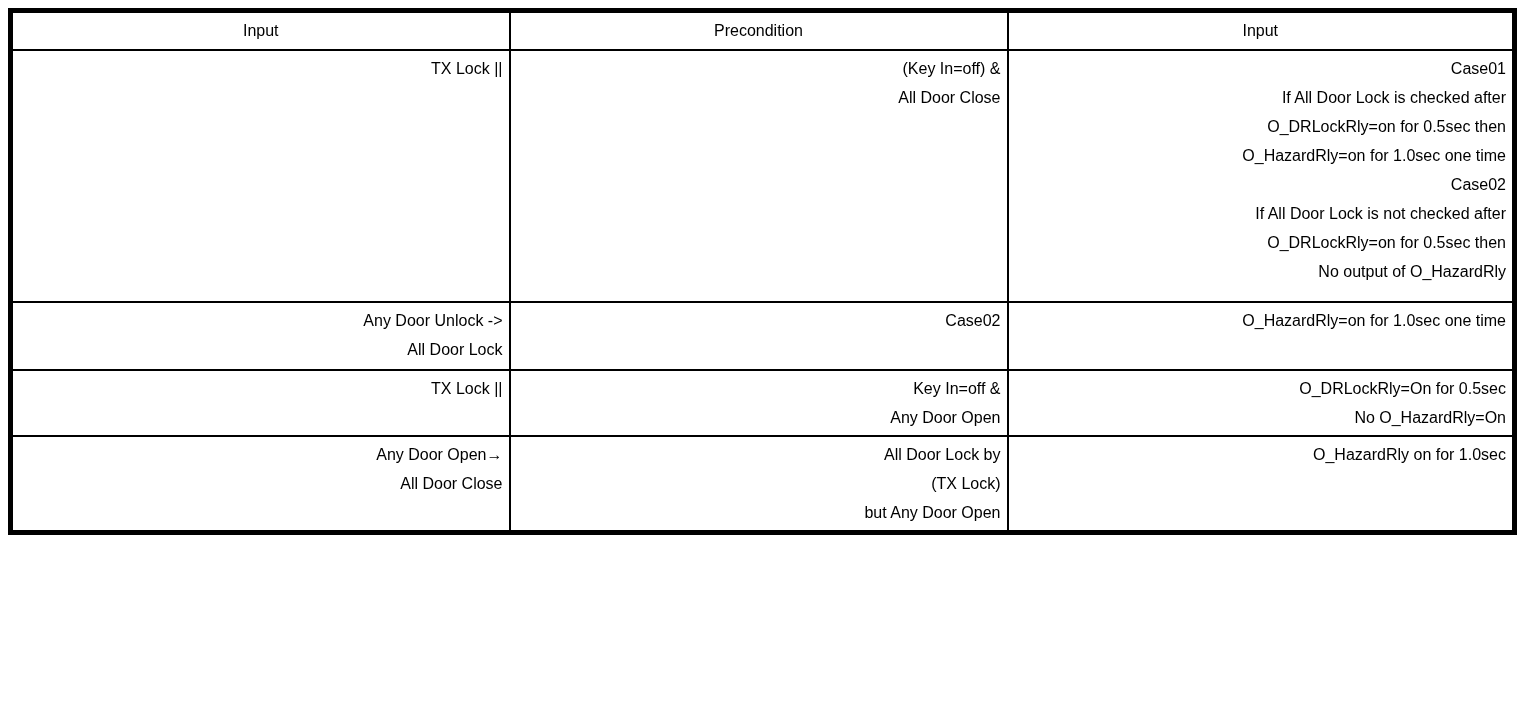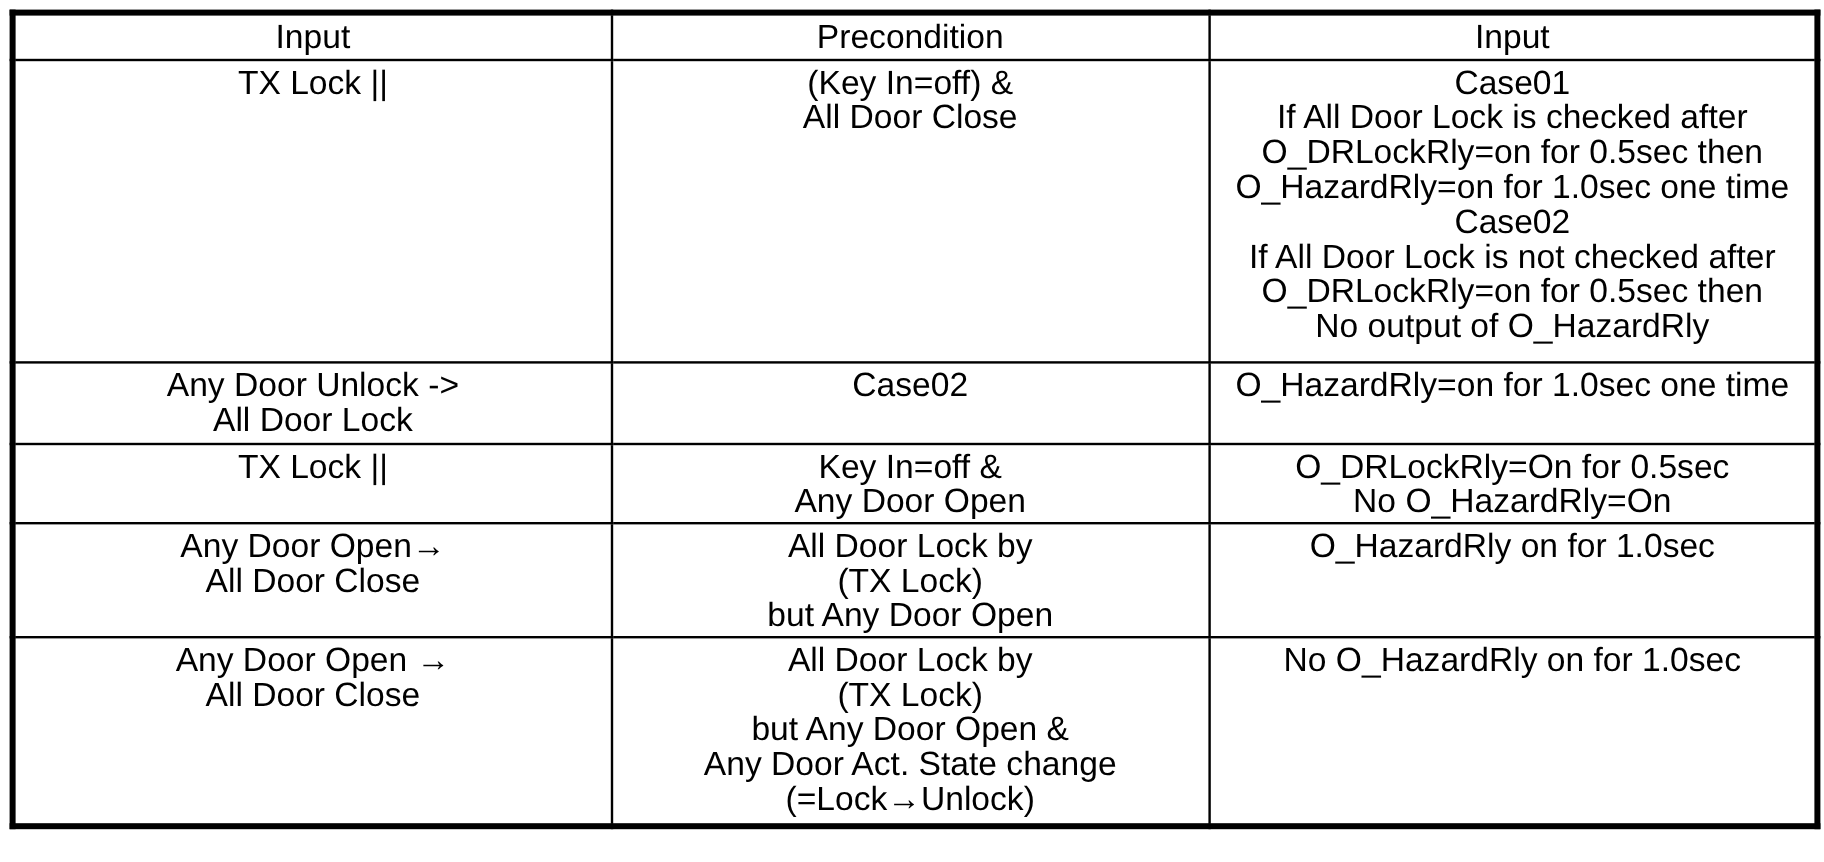--- a/index.html
+++ b/index.html
@@ -22,34 +22,34 @@
     table-layout: fixed;
     width: 1504px;
     border: 5px solid #000000;
     background: #ffffff;
   }
   col.c1 { width: 499px; }
   col.c2 { width: 498px; }
   col.c3 { width: 507px; }
   th, td {
     border: 2px solid #000000;
-    font-size: 28px;
+    font-size: 16px;
     color: #000000;
     background: #ffffff;
   }
   th {
     height: 32px;
     font-weight: normal;
     text-align: center;
     vertical-align: middle;
     padding: 2px 4px;
   }
   td {
     vertical-align: top;
-    text-align: center;
+    text-align: right;
     line-height: 29px;
     padding: 3px 6px;
     white-space: pre-line;
     overflow: hidden;
     margin-top: 28px;
   }
   tbody tr.row-0 { height: 252px; }
   tbody tr.row-1 { height: 68px; }
   tbody tr.row-2 { height: 65px; }
   tbody tr.row-3 { height: 88px; }
@@ -100,25 +100,15 @@
 No O_HazardRly=On</td>
       </tr>
       <tr class="row-3">
         <td>Any Door Open→
 All Door Close</td>
         <td>All Door Lock by
 (TX Lock)
 but Any Door Open</td>
         <td>O_HazardRly on for 1.0sec</td>
       </tr>
-      <tr class="row-4">
-        <td>Any Door Open →
-All Door Close</td>
-        <td>All Door Lock by
-(TX Lock)
-but Any Door Open &amp;
-Any Door Act. State change
-(=Lock→Unlock)</td>
-        <td>No O_HazardRly on for 1.0sec</td>
-      </tr>
     </tbody>
   </table>
 </div>
 
 </body></html>

